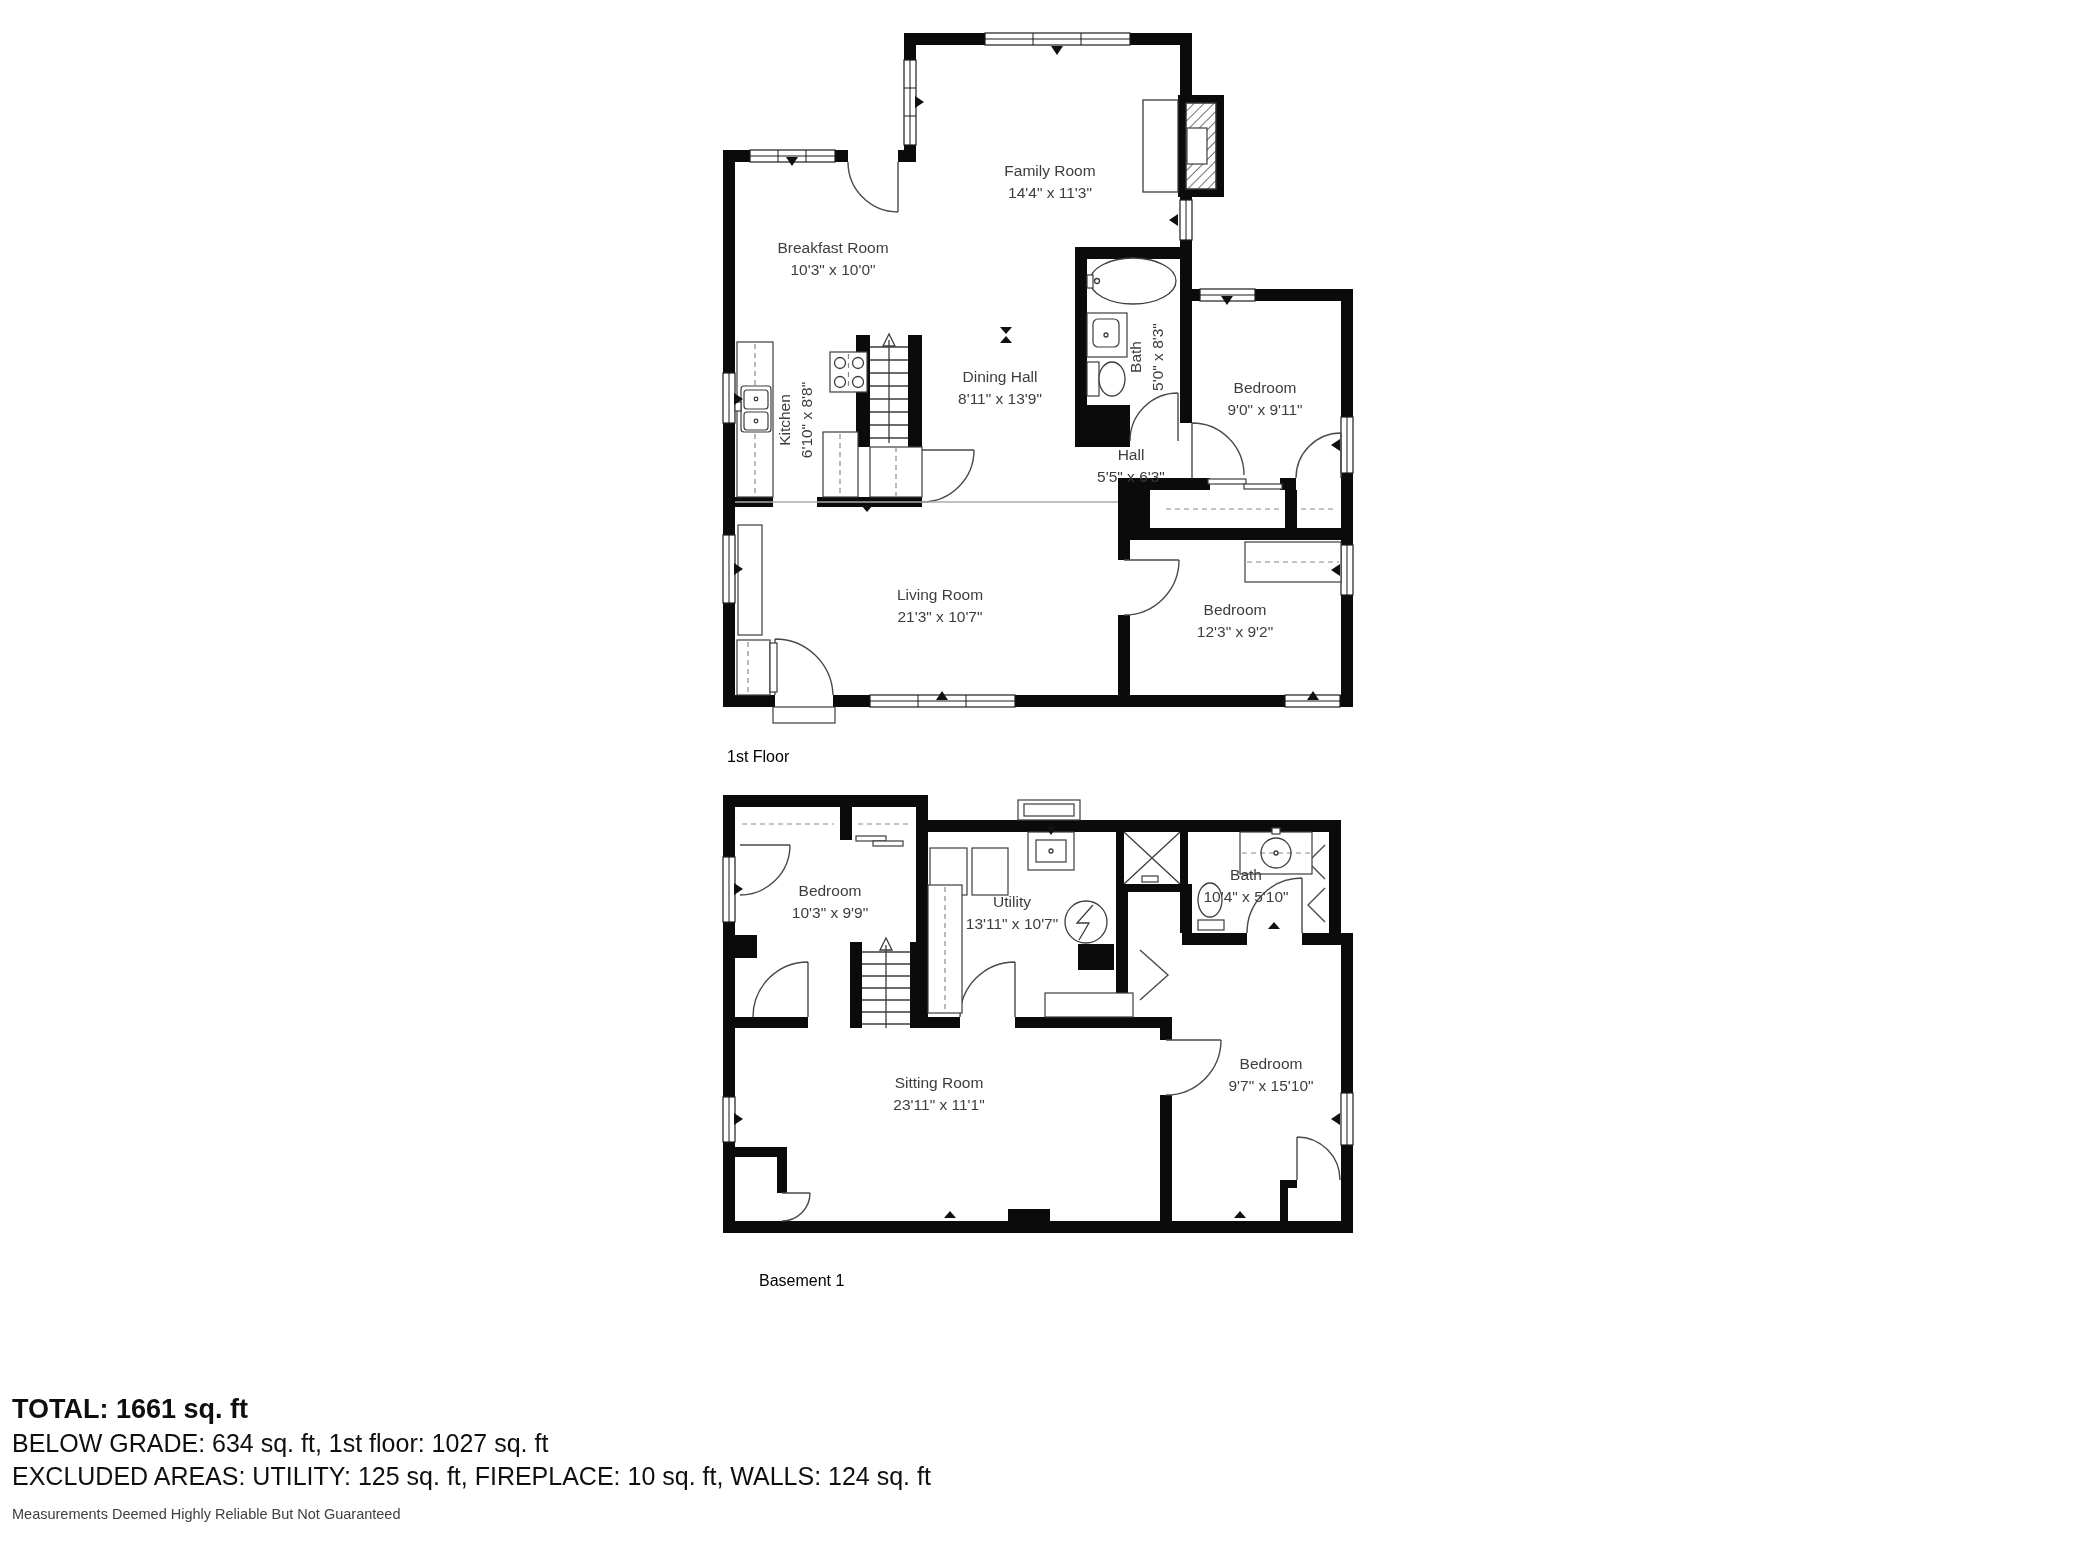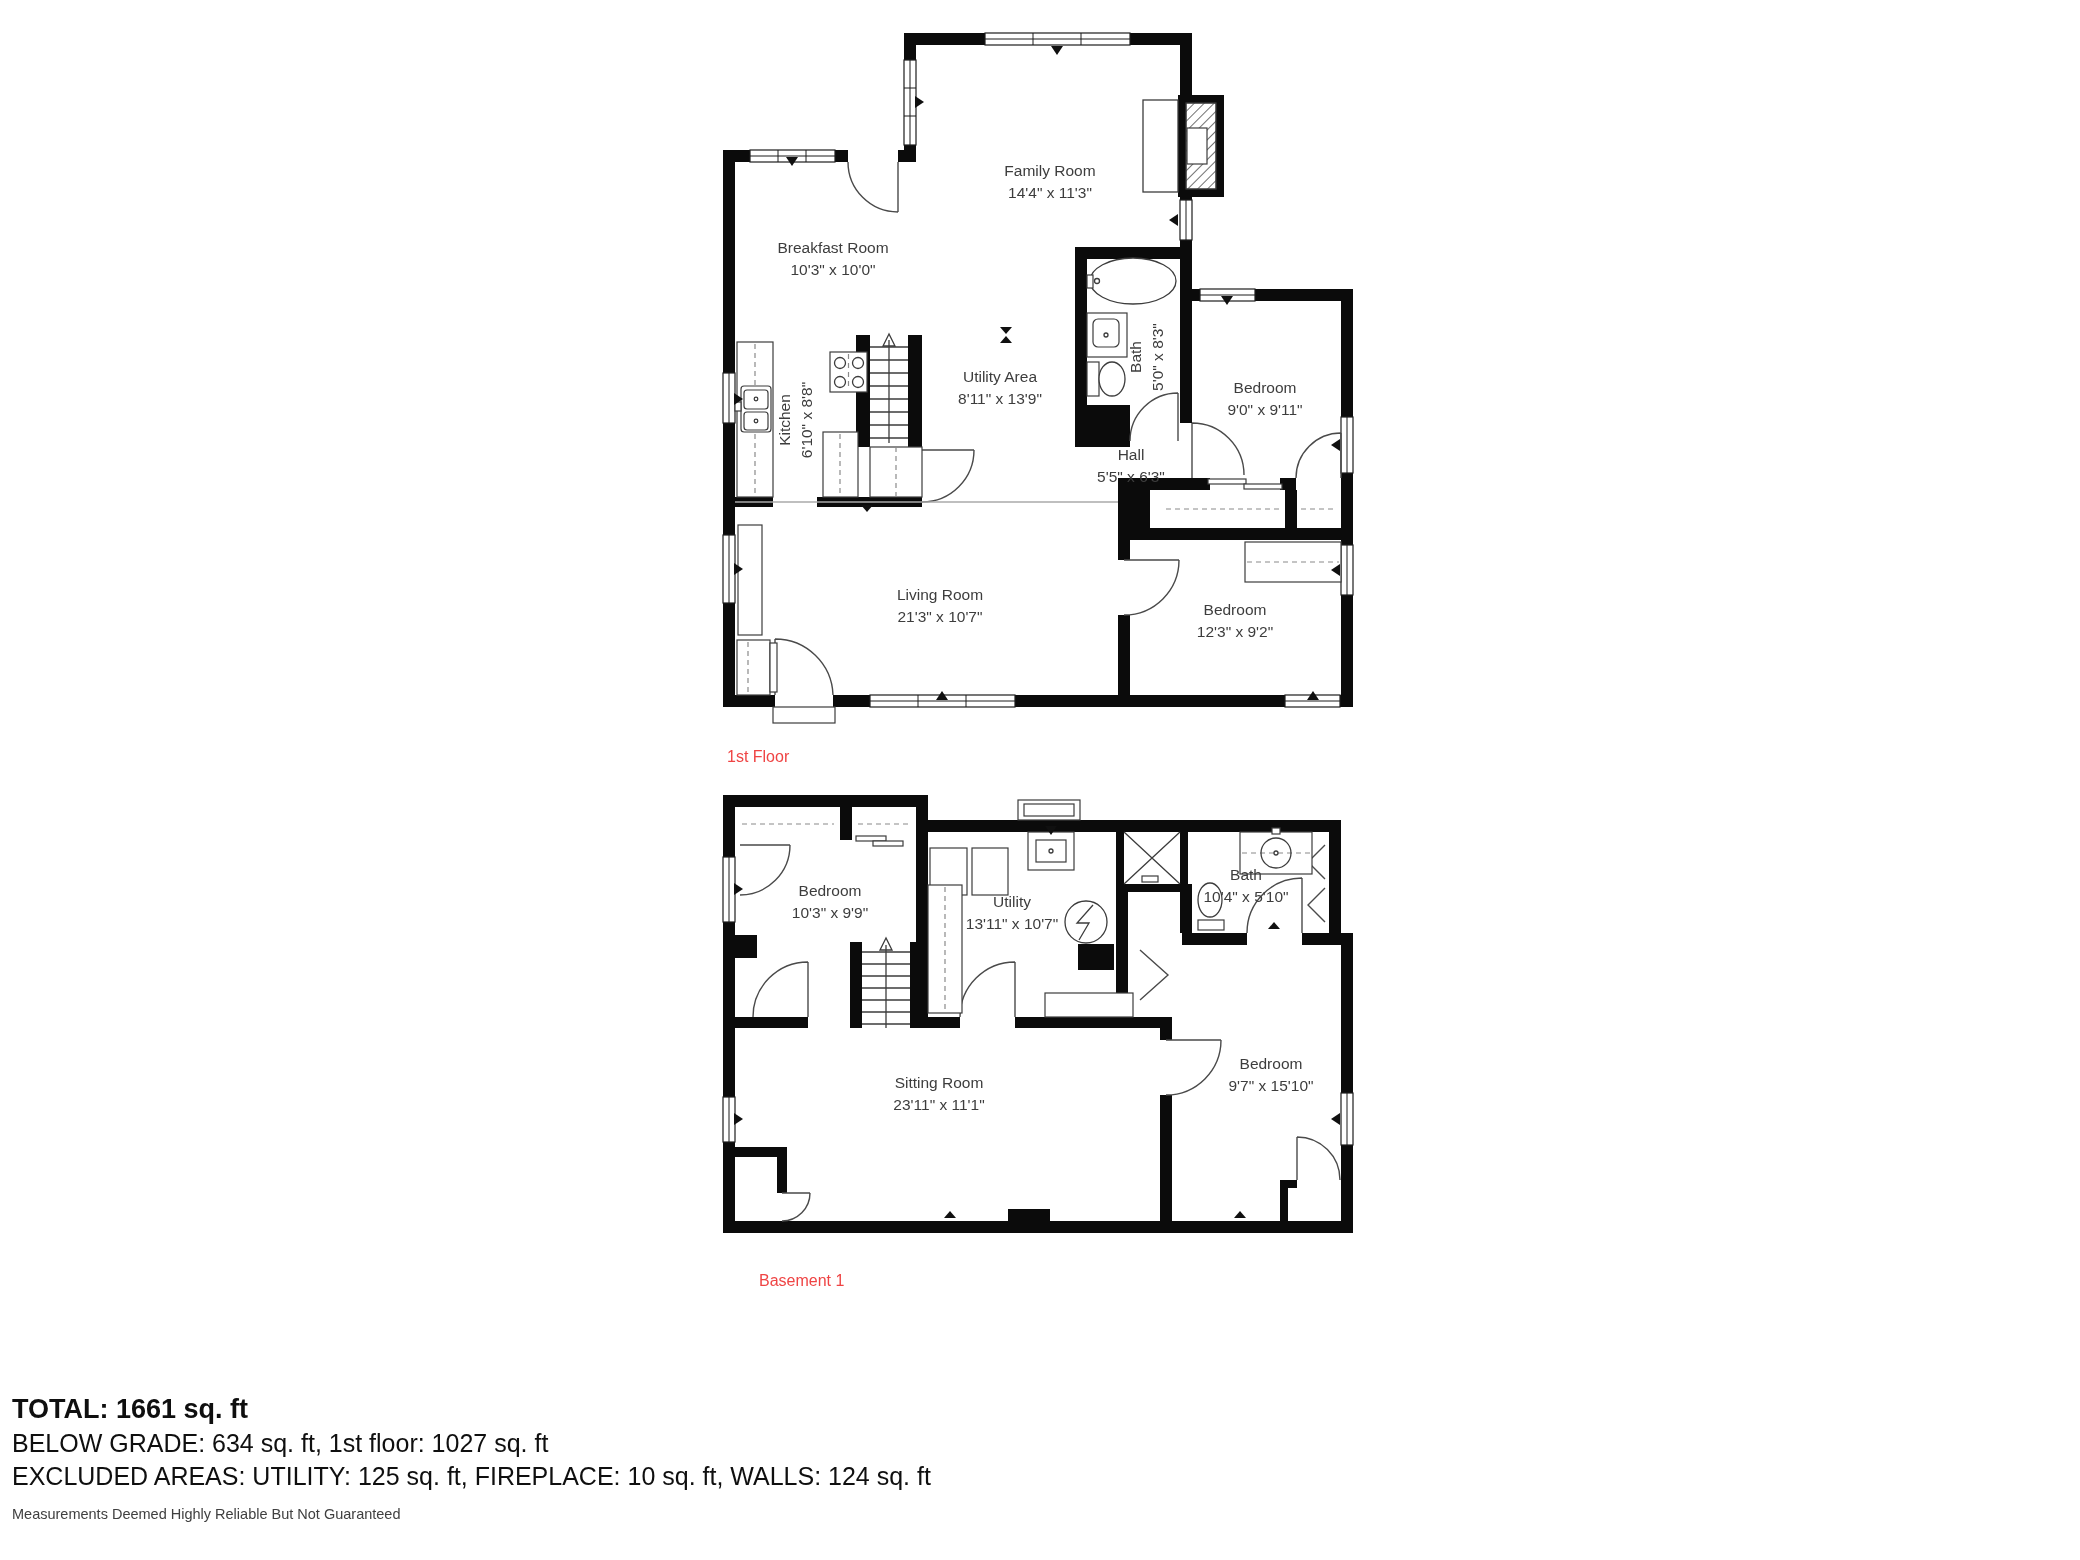--- a/index.html
+++ b/index.html
@@ -12,21 +12,21 @@
   .ln{stroke:#3c3c3c;stroke-width:1.3;fill:none;}
   .arc{stroke:#4a4a4a;stroke-width:1.4;fill:none;}
   .dash{stroke:#8a8a8a;stroke-width:1.2;stroke-dasharray:5 4;fill:none;}
   .win{fill:#fff;stroke:#1d1d1d;stroke-width:1.2;}
   .wln{stroke:#1d1d1d;stroke-width:1;fill:none;}
   .tri{fill:#101010;}
   .gap{fill:#fff;}
   .room-label{position:absolute;transform:translate(-50%,-50%);text-align:center;
       color:#3d3d3d;font-size:15.5px;line-height:21.5px;white-space:nowrap;}
   .room-label.rot{transform:translate(-50%,-50%) rotate(-90deg);}
-  .floor-title{position:absolute;font-size:16px;color:#ef4444;}
+  .floor-title{position:absolute;font-size:16px;color:#000000;}
   .summary{position:absolute;left:12px;top:1392px;width:2080px;text-align:left;color:#0f0f0f;}
   .s-total{font-size:27px;font-weight:bold;line-height:34px;}
   .s-line{font-size:25px;line-height:31px;margin-top:2px;}
   .s-disc{font-size:14.5px;line-height:20px;margin-top:12px;color:#404040;}
 </style>
 </head>
 <body>
 
 <div class="page">
 
@@ -307,21 +307,21 @@
 </div>
 <div class="room-label" style="left:833px;top:258px;">
   <div>Breakfast Room</div>
   <div>10'3" x 10'0"</div>
 </div>
 <div class="room-label rot" style="left:795px;top:420px;">
   <div>Kitchen</div>
   <div>6'10" x 8'8"</div>
 </div>
 <div class="room-label" style="left:1000px;top:387px;">
-  <div>Utility Area</div>
+  <div>Dining Hall</div>
   <div>8'11" x 13'9"</div>
 </div>
 <div class="room-label rot" style="left:1146px;top:357px;">
   <div>Bath</div>
   <div>5'0" x 8'3"</div>
 </div>
 <div class="room-label" style="left:1131px;top:465px;">
   <div>Hall</div>
   <div>5'5" x 6'3"</div>
 </div>

